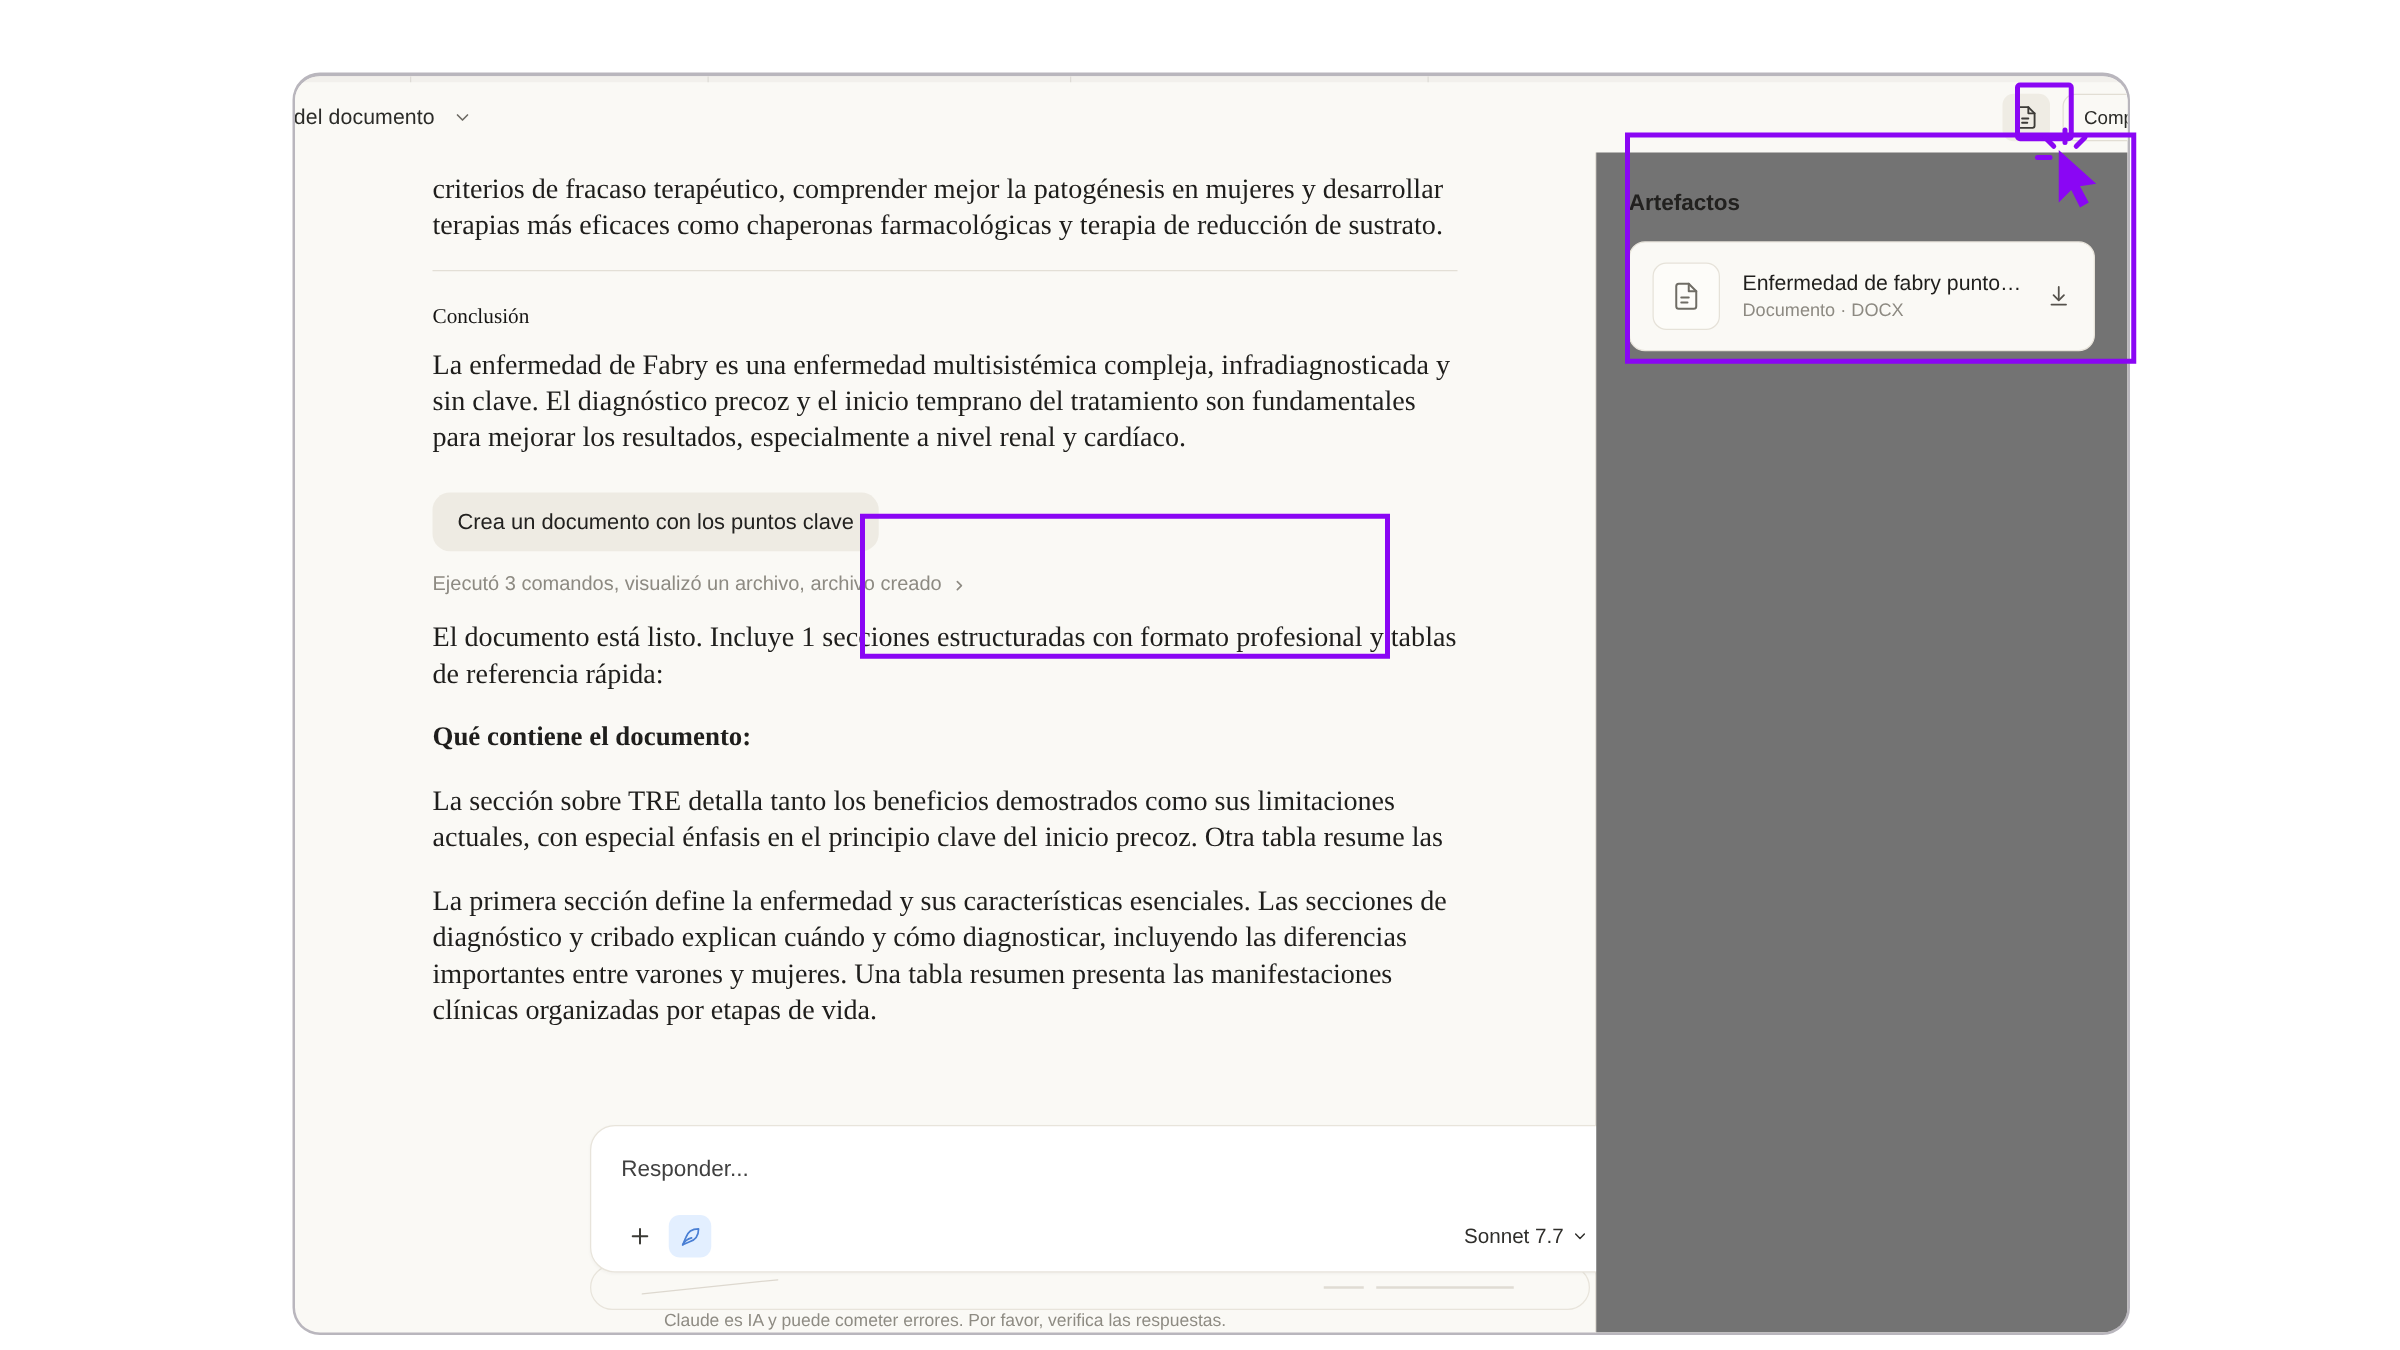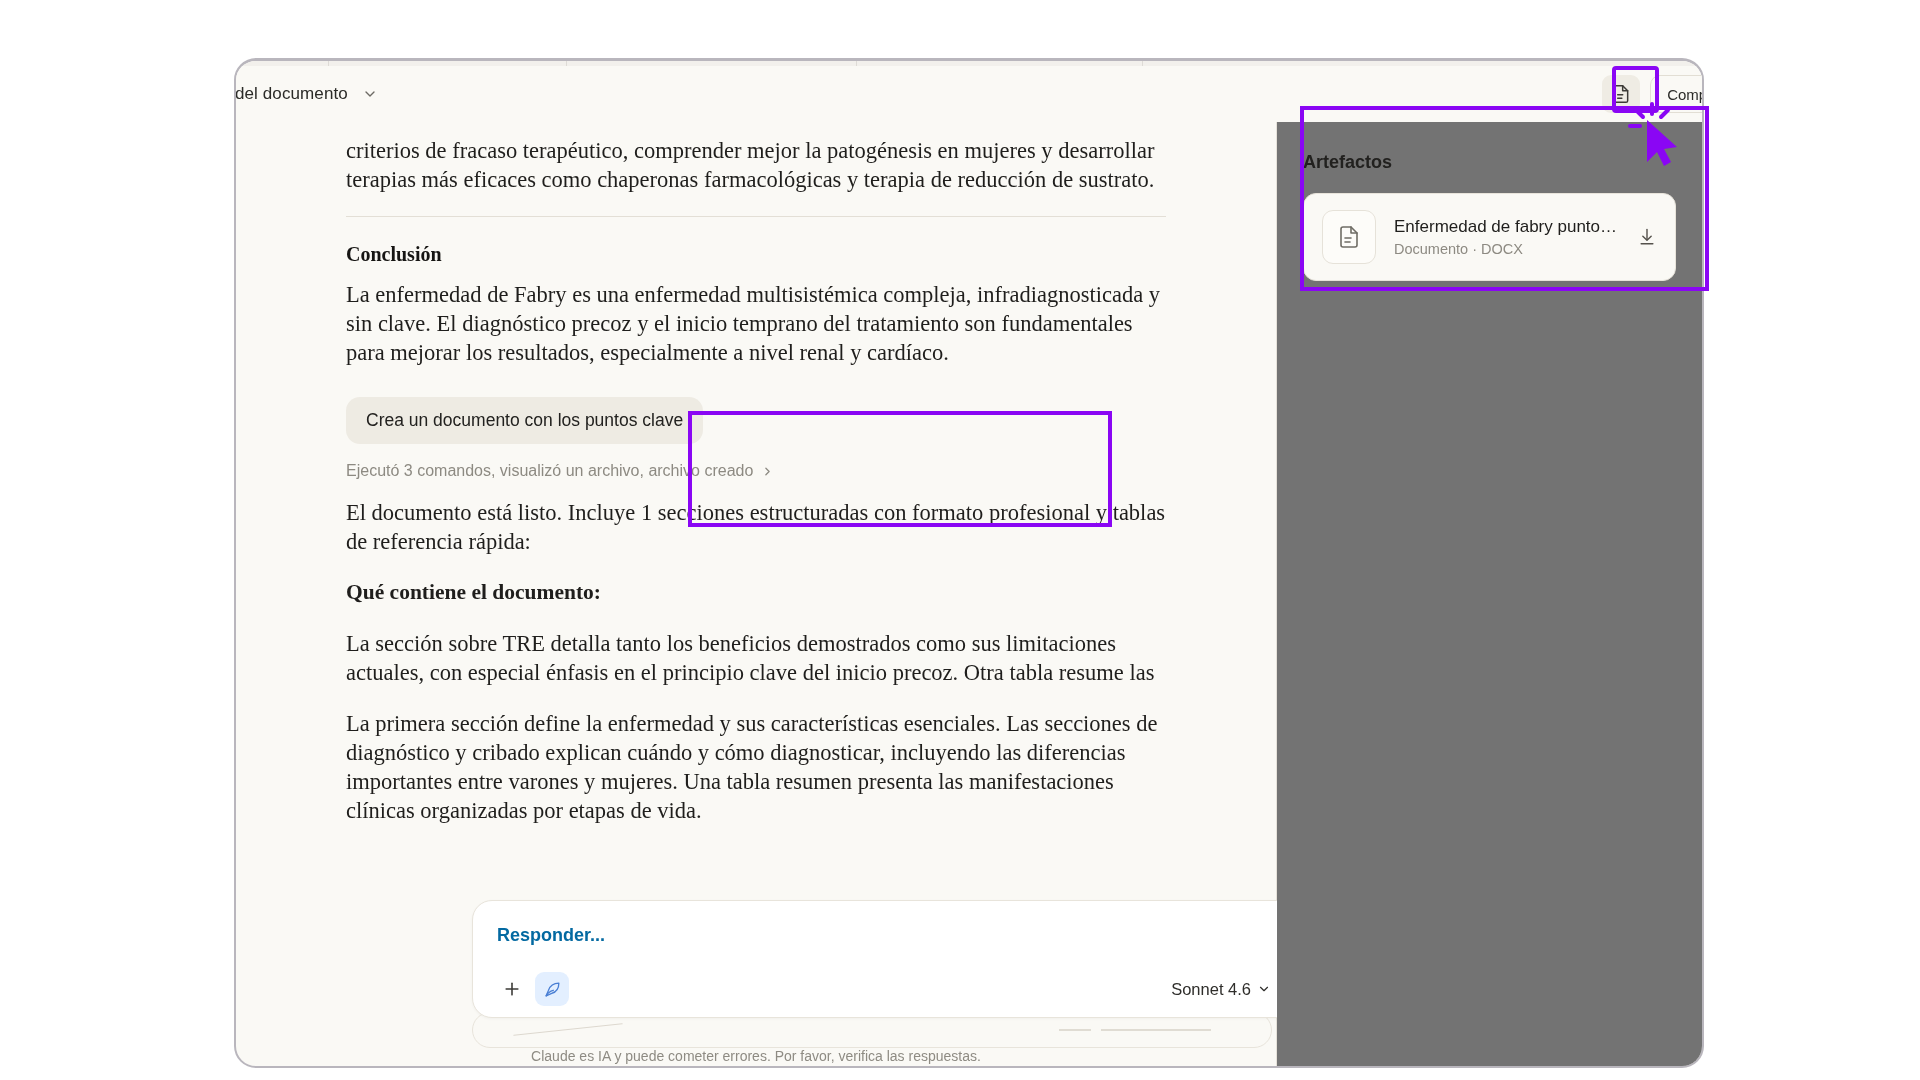--- a/index.html
+++ b/index.html
@@ -68,21 +68,21 @@
   
   .chat-scroll {
     position: absolute; inset: 0; padding: 0 0 0 0; overflow: hidden;
   }
   .chat-inner { width: 820px; margin: 0 auto; padding-top: 14px; }
 
   .prose { font-family: "Liberation Serif", serif; color: #1f1e1c; }
   .prose p { font-size: 22.5px; line-height: 29px; margin-bottom: 22px; }
   .prose h3 {
     font-family: "Liberation Serif", serif;
-    font-size: 20px; font-weight: 700; color: #161513;
+    font-size: 17px; font-weight: 400; color: #161513;
     margin: 8px 0 14px 0;
   }
   .prose .lead-bold { font-weight: 700; font-size: 21.5px; }
   .hr { height: 1px; background: #e3dfd6; margin: 16px 0 26px 0; }
 
   
   .user-row { display: flex; justify-content: flex-start; margin: 30px 0 14px 0; }
   .user-bubble {
     background: #eeebe3; border-radius: 14px;
     padding: 13px 20px; font-family: "Liberation Sans", sans-serif;
@@ -105,23 +105,22 @@
   .composer-ghost .g2 { position:absolute; right:180px; top:16px; width:32px; height:2px; background:#e0dcd3;}
   .composer-ghost .g3 { position:absolute; right:60px; top:16px; width:110px; height:2px; background:#e0dcd3;}
 
   .composer {
     position: absolute; left: 236px; bottom: 48px; width: 862px; height: 118px;
     background: #ffffff; border: 1px solid #e8e4db;
     border-radius: 20px; box-shadow: 0 1px 3px rgba(0,0,0,.04);
   }
   .composer .ph {
     position: absolute; left: 24px; top: 24px;
-    font-size: 18px; color: #0369a1;
+    font-size: 18px; color: #404040;
     font-family: "Liberation Sans", sans-serif;
-    font-weight: bold;
   }
   .composer-bar {
     position: absolute; left: 0; right: 0; bottom: 0; height: 56px;
     display: flex; align-items: center; padding: 0 22px;
   }
   .cbtn {
     width: 34px; height: 34px; border-radius: 9px; border: none; background: transparent;
     display: flex; align-items: center; justify-content: center; cursor: pointer; color: #3b3a36;
   }
   .cbtn.quill { background: #e3efff; color: #4a7fd4; margin-left: 6px; }
@@ -248,21 +247,21 @@
                   <line x1="5" y1="12" x2="19" y2="12"></line>
                 </svg>
             </button>
             <button class="cbtn quill">
               <svg width="19" height="19" viewBox="0 0 24 24" fill="none" stroke="currentColor" stroke-width="1.7" stroke-linecap="round" stroke-linejoin="round">
                 <path d="M20 4c-6 0-11 3-13 9l-3 7 7-3c6-2 9-7 9-13z"></path>
                   <path d="M4 20c2-4 5-6 9-7"></path>
               </svg>
             </button>
             <div class="model-pick">
-              <span>Sonnet 4.6</span>
+              <span>Sonnet 7.7</span>
               <svg width="14" height="14" viewBox="0 0 24 24" fill="none" stroke="currentColor" stroke-width="2" stroke-linecap="round" stroke-linejoin="round">
                   <polyline points="6 9 12 15 18 9"></polyline>
                 </svg>
             </div>
             <div class="voice-btn">
               <svg width="22" height="20" viewBox="0 0 24 24" fill="none" stroke="currentColor" stroke-width="1.7" stroke-linecap="round">
                 <line x1="4" y1="10" x2="4" y2="14"></line>
                   <line x1="8" y1="6" x2="8" y2="18"></line>
                   <line x1="12" y1="8" x2="12" y2="16"></line>
                   <line x1="16" y1="5" x2="16" y2="19"></line>

